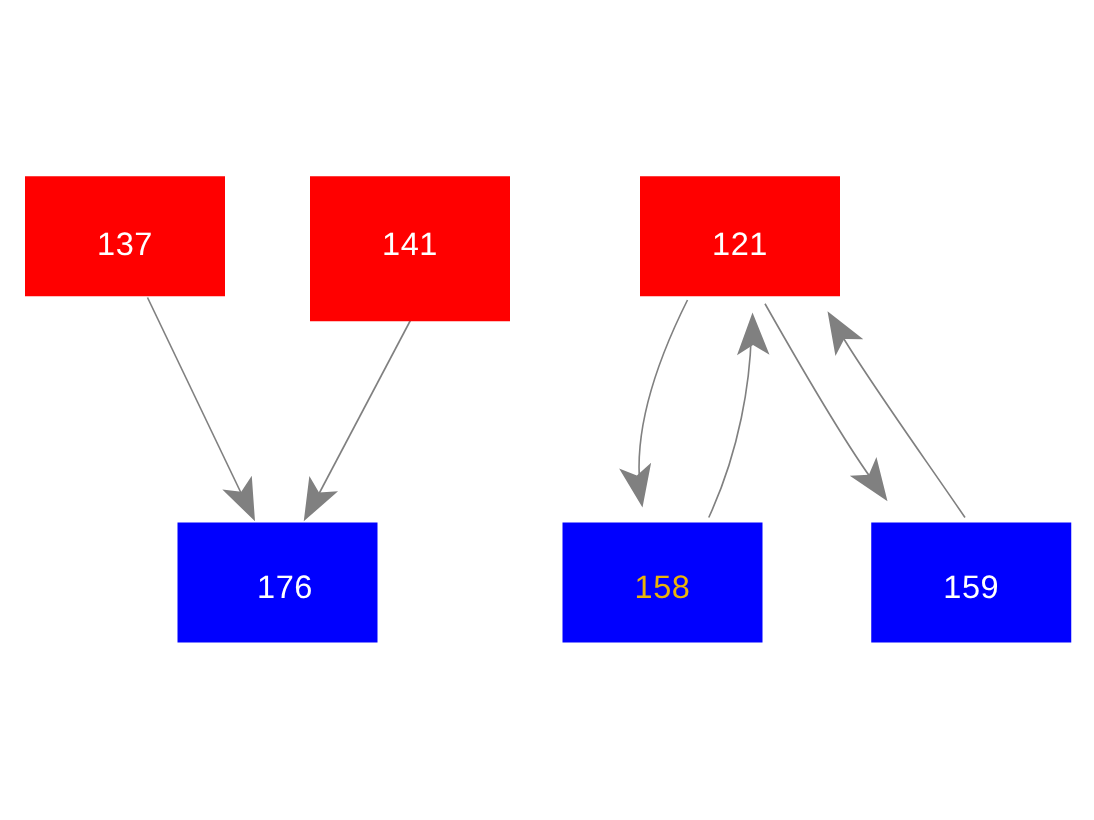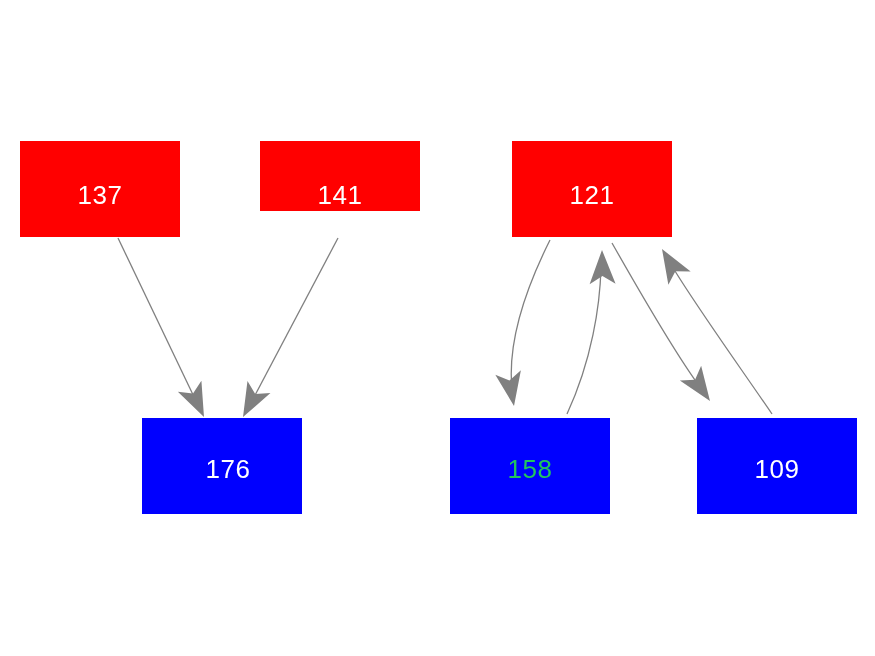--- a/index.html
+++ b/index.html
@@ -60,30 +60,30 @@
       <path d="M 612,243 C 650,310 680,360 700,387" fill="none" stroke="#808080" stroke-width="1.3"></path>
       <path d="M 0,0 L -34,-13 L -26,0 L -34,13 Z" fill="#808080" transform="translate(710,401) rotate(55)"></path>
       <path d="M 772,414 C 735,360 692,300 672,266" fill="none" stroke="#808080" stroke-width="1.3"></path>
       <path d="M 0,0 L -34,-13 L -26,0 L -34,13 Z" fill="#808080" transform="translate(662,249) rotate(-121)"></path>
     </svg>
 
   <div id="node-layer">
       <div class="graph-node" style="left: 20px; top: 141px; width: 160px; height: 96px; background: rgb(255, 0, 0);">
         <span class="node-label" style="top: 41px; color: rgb(255, 255, 255);">137</span>
       </div>
-      <div class="graph-node" style="left: 260px; top: 141px; width: 160px; height: 70px; background: rgb(255, 0, 0);">
+      <div class="graph-node" style="left: 248px; top: 141px; width: 160px; height: 116px; background: rgb(255, 0, 0);">
         <span class="node-label" style="top: 41px; color: rgb(255, 255, 255);">141</span>
       </div>
       <div class="graph-node" style="left: 512px; top: 141px; width: 160px; height: 96px; background: rgb(255, 0, 0);">
         <span class="node-label" style="top: 41px; color: rgb(255, 255, 255);">121</span>
       </div>
       <div class="graph-node" style="left: 142px; top: 418px; width: 160px; height: 96px; background: rgb(0, 0, 255);">
         <span class="node-label" style="top: 38px; color: rgb(255, 255, 255); margin-left: 12px;">176</span>
       </div>
       <div class="graph-node" style="left: 450px; top: 418px; width: 160px; height: 96px; background: rgb(0, 0, 255);">
-        <span class="node-label" style="top: 38px; color: #22c55e;">158</span>
+        <span class="node-label" style="top: 38px; color: #eab308;">158</span>
       </div>
       <div class="graph-node" style="left: 697px; top: 418px; width: 160px; height: 96px; background: rgb(0, 0, 255);">
-        <span class="node-label" style="top: 38px; color: rgb(255, 255, 255);">109</span>
+        <span class="node-label" style="top: 38px; color: rgb(255, 255, 255);">159</span>
       </div>
     </div>
 
 </div>
 
 </body></html>

